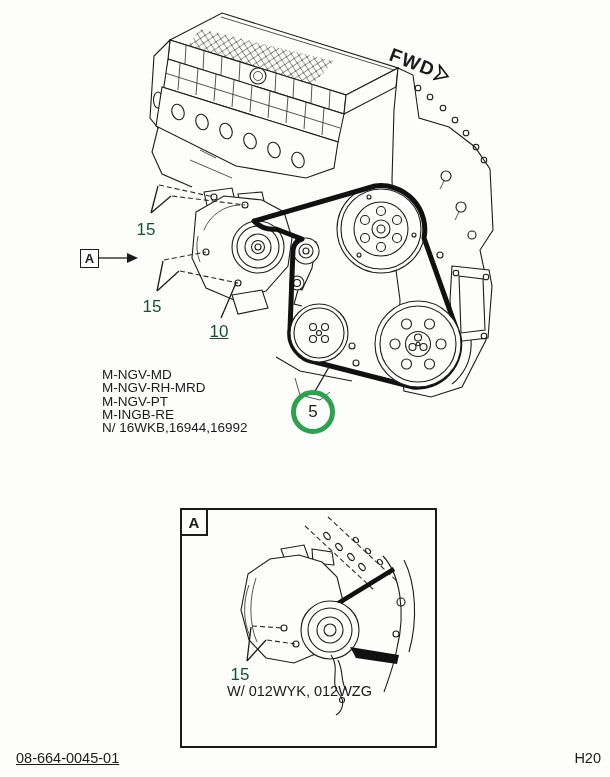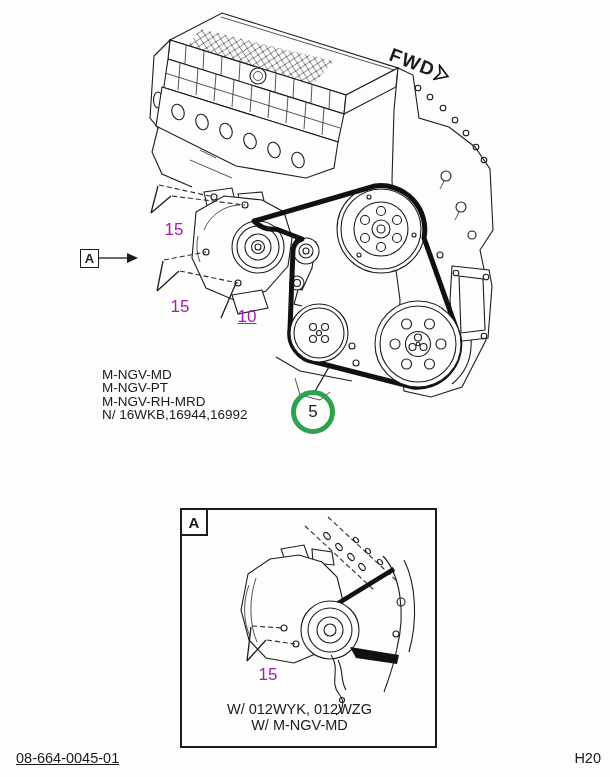--- a/index.html
+++ b/index.html
@@ -4,21 +4,21 @@
 <style>
   html,body{margin:0;padding:0;}
   body{
     width:610px;height:777px;position:relative;overflow:hidden;
     background:#fdfdfc;
     font-family:"Liberation Sans","DejaVu Sans",sans-serif;
     color:#1b1b1b;
   }
   #art{position:absolute;left:0;top:0;z-index:1;}
   .lbl{position:absolute;z-index:3;transform:translateX(-50%);
-       font-size:17px;color:#a21caf;white-space:nowrap;margin-left:28px;}
+       font-size:17px;color:#14532d;white-space:nowrap;}
   .marker-box{
     position:absolute;z-index:3;width:17px;height:17px;border:1.6px solid #1b1b1b;
     display:flex;align-items:center;justify-content:center;
     font-size:13px;font-weight:600;background:#fff;
   }
   #fwd-logo{
     position:absolute;left:394px;top:44px;z-index:3;
     transform:rotate(21deg);transform-origin:left top;
     font-size:19px;font-weight:800;letter-spacing:1.5px;
     display:flex;align-items:center;gap:1px;white-space:nowrap;
@@ -37,21 +37,21 @@
     position:absolute;left:180px;top:508px;width:257px;height:240px;z-index:2;
     border:2px solid #1b1b1b;box-sizing:border-box;background:transparent;
   }
   #inset-tab{
     position:absolute;left:0;top:0;width:24px;height:24px;
     border-right:2px solid #1b1b1b;border-bottom:2px solid #1b1b1b;
     display:flex;align-items:center;justify-content:center;
     font-size:15px;font-weight:600;
   }
   #inset-note{
-    position:absolute;left:180px;top:702px;width:239px;z-index:3;
+    position:absolute;left:180px;top:684px;width:239px;z-index:3;
     font-size:14.5px;line-height:15.5px;text-align:center;white-space:nowrap;
   }
   .footer-txt{position:absolute;z-index:3;font-size:14.5px;top:750px;}
   #footer-left{left:16px;text-decoration:underline;}
   #footer-right{right:9px;}
   svg .ln{stroke:#1c1c1c;stroke-width:1.1;fill:none;}
   svg .fw{stroke:#1c1c1c;stroke-width:1.1;fill:#fdfdfc;}
   svg .thin{stroke:#2a2a2a;stroke-width:0.8;fill:none;}
   svg .dash{stroke:#2a2a2a;stroke-width:1.1;fill:none;stroke-dasharray:5,3;}
   svg .lead{stroke:#1c1c1c;stroke-width:1.3;fill:none;}
@@ -266,39 +266,39 @@
     <polygon points="1,1.5 13,9 1,16.5 4.5,9" fill="#fdfdfc" stroke="#111" stroke-width="1.6"></polygon>
   </svg>
 </div>
 
 <div class="marker-box" style="left:80px;top:249px;">A</div>
 
 <div class="lbl" style="left:146px;top:220px;">15</div>
 
 <div class="lbl" style="left:152px;top:297px;">15</div>
 
-<div class="lbl" style="left:219px;top:307px;text-decoration:underline;">10</div>
+<div class="lbl" style="left:219px;top:322px;text-decoration:underline;">10</div>
 
 <div id="callout-belt" style="border-color: rgb(44, 162, 76);">
   <span>5</span>
 </div>
 
 <div id="note-block">
   <div>M-NGV-MD</div>
+  <div>M-NGV-RH-MRD</div>
   <div>M-NGV-PT</div>
-  <div>M-NGV-RH-MRD</div>
+  <div>M-INGB-RE</div>
   <div>N/ 16WKB,16944,16992</div>
 </div>
 
 <div id="inset-box">
   <div id="inset-tab">A</div>
 </div>
 
 <div class="lbl" style="left:240px;top:665px;">15</div>
 
 <div id="inset-note">
   <div>W/ 012WYK, 012WZG</div>
-  <div>W/ M-NGV-MD</div>
 </div>
 
 <div class="footer-txt" id="footer-left">08-664-0045-01</div>
 
 <div class="footer-txt" id="footer-right">H20</div>
 
 </body></html>

